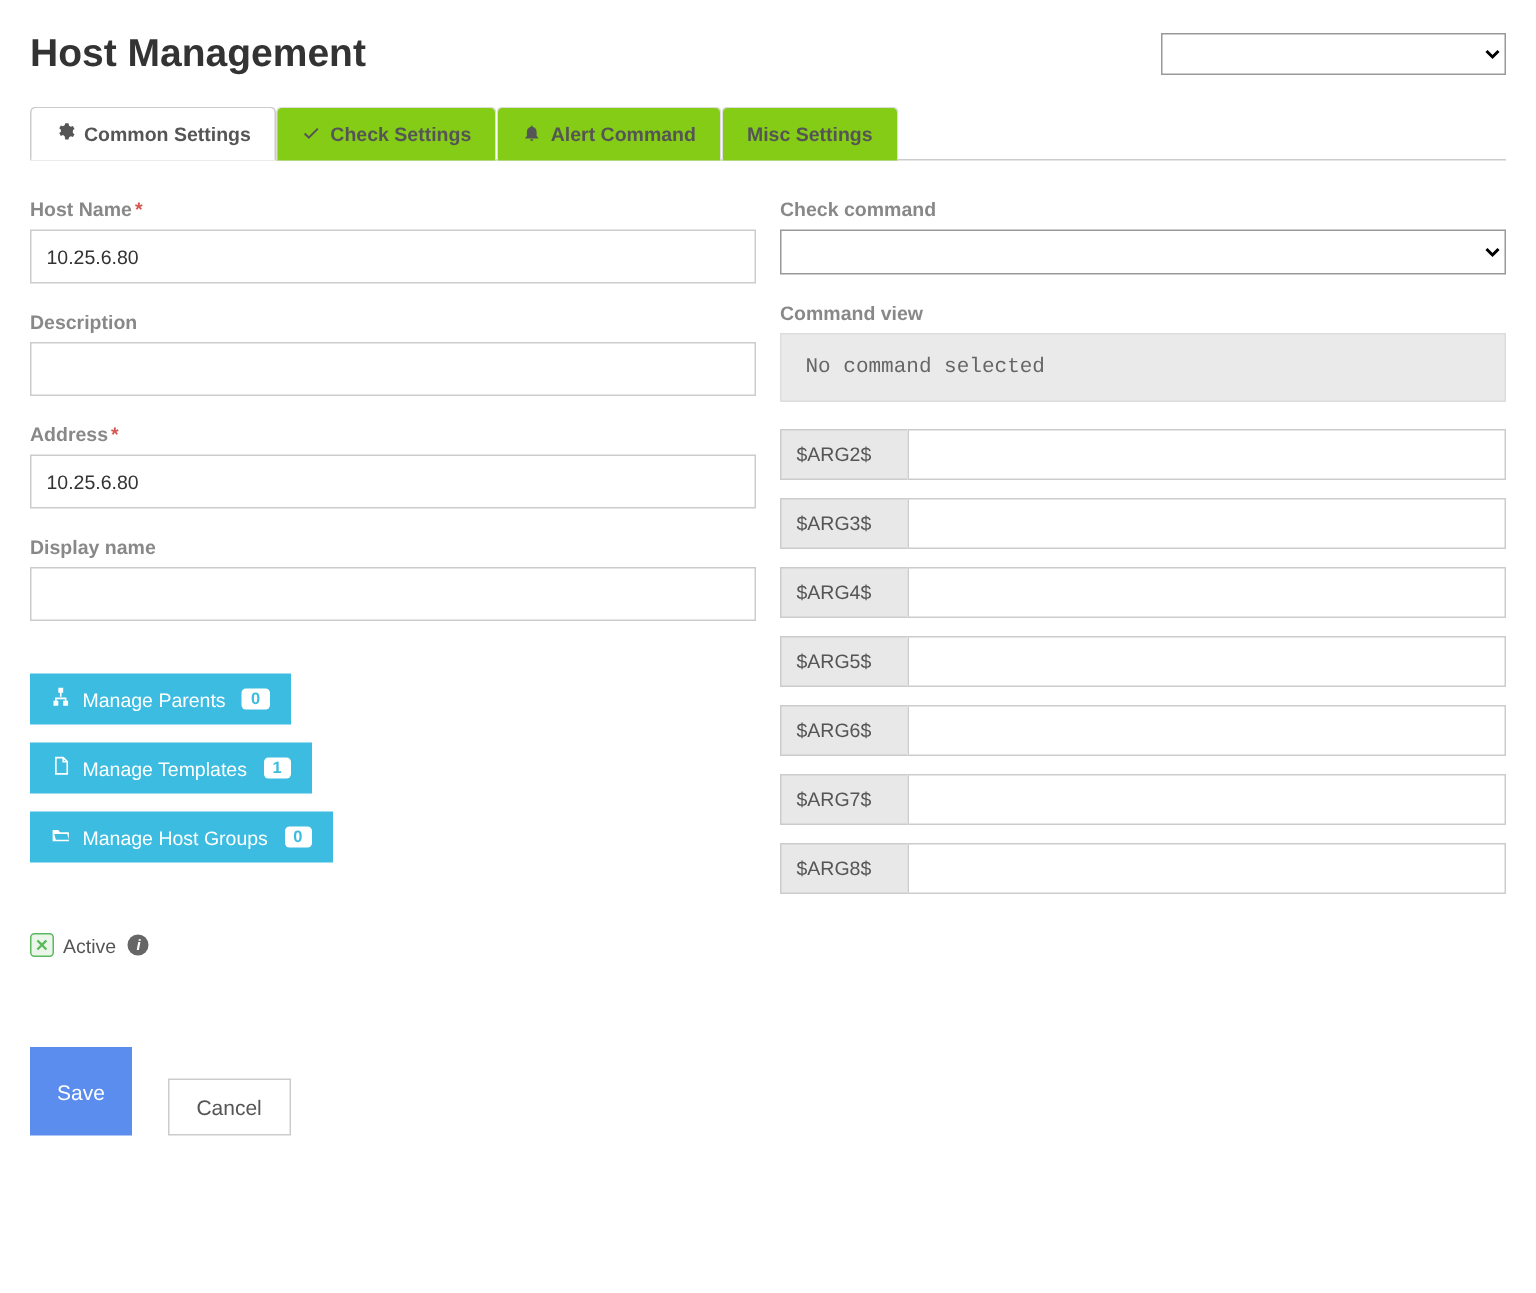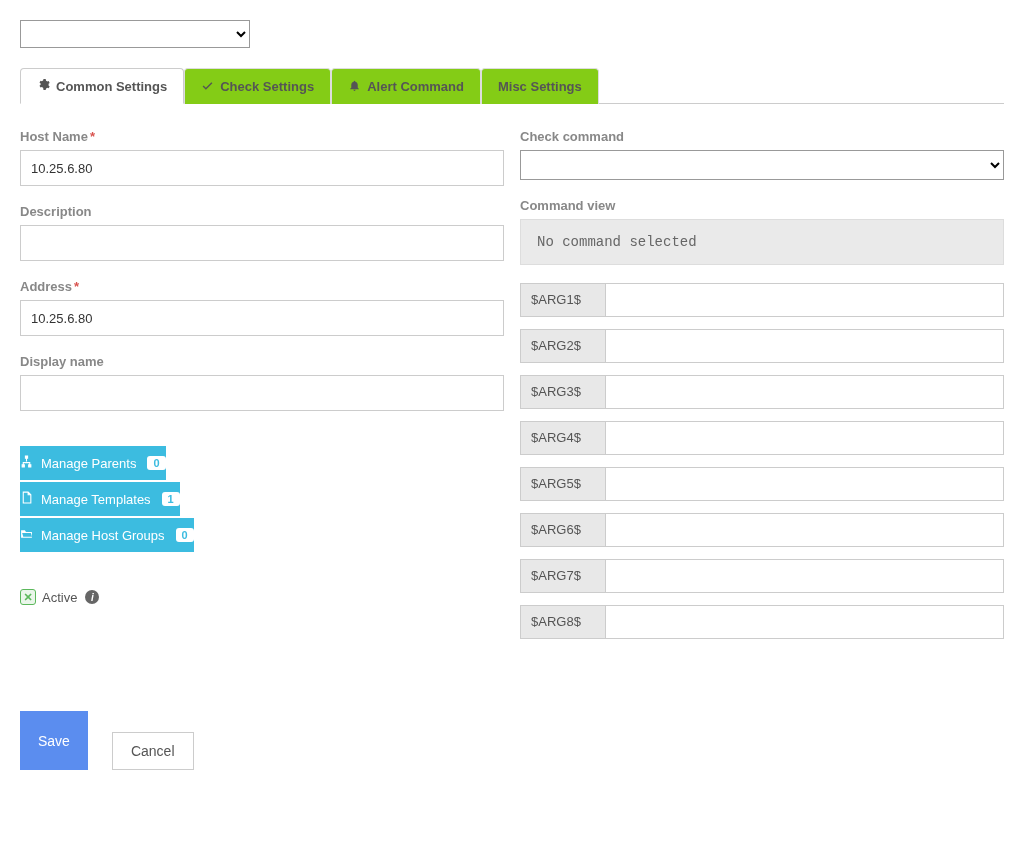--- a/index.html
+++ b/index.html
@@ -136,24 +136,24 @@
       margin-top: 35px;
       margin-bottom: 35px;
     }
     .manage-btn {
       display: inline-flex;
       align-items: center;
       gap: 8px;
       background: #3cbce0;
       color: #fff;
       border: none;
-      padding: 9px 0;
+      padding: 9px 14px;
       font-size: 13px;
       cursor: pointer;
-      margin-bottom: 2px;
+      margin-bottom: 12px;
     }
     .manage-btn .count-badge {
       background: #fff;
       color: #3cbce0;
       border-radius: 3px;
       padding: 1px 6px;
       font-size: 11px;
       font-weight: bold;
       margin-left: 3px;
     }
@@ -217,20 +217,21 @@
     .icon-svg {
       width: 13px;
       height: 13px;
       fill: currentColor;
     }
   </style>
 </head>
 <body>
 
 <div class="header-row">
+  <h1>Host Management</h1>
   <select class="top-select"></select>
 </div>
 
 <div class="tabs">
   <div class="tab active">
     <span class="icon">
       <svg class="icon-svg" viewBox="0 0 24 24">
           <path d="M12 8a4 4 0 100 8 4 4 0 000-8zm9.4 4a7.7 7.7 0 00-.1-1.3l2.1-1.6-2-3.5-2.5 1a7.6 7.6 0 00-2.2-1.3L16 2h-4l-.7 2.6a7.6 7.6 0 00-2.2 1.3l-2.5-1-2 3.5 2.1 1.6a7.7 7.7 0 000 2.6L4.6 14.2l2 3.5 2.5-1a7.6 7.6 0 002.2 1.3L12 22h4l.7-2.6a7.6 7.6 0 002.2-1.3l2.5 1 2-3.5-2.1-1.6c.1-.4.1-.9.1-1.3z"></path>
         </svg>
     </span>
@@ -333,24 +334,20 @@
     <div class="form-group">
       <label class="form-label">Check command</label>
       <select class="select-input"></select>
     </div>
 
     <label class="form-label">Command view</label>
     <div class="command-view">No command selected</div>
 
     <div id="args-container">
         <div class="arg-row">
-          <div class="arg-label">$ARG1$</div>
-          <input type="text" class="arg-input" value="" style="">
-        </div>
-        <div class="arg-row">
           <div class="arg-label">$ARG2$</div>
           <input type="text" class="arg-input" value="" style="">
         </div>
         <div class="arg-row">
           <div class="arg-label">$ARG3$</div>
           <input type="text" class="arg-input" value="" style="">
         </div>
         <div class="arg-row">
           <div class="arg-label">$ARG4$</div>
           <input type="text" class="arg-input" value="" style="">

